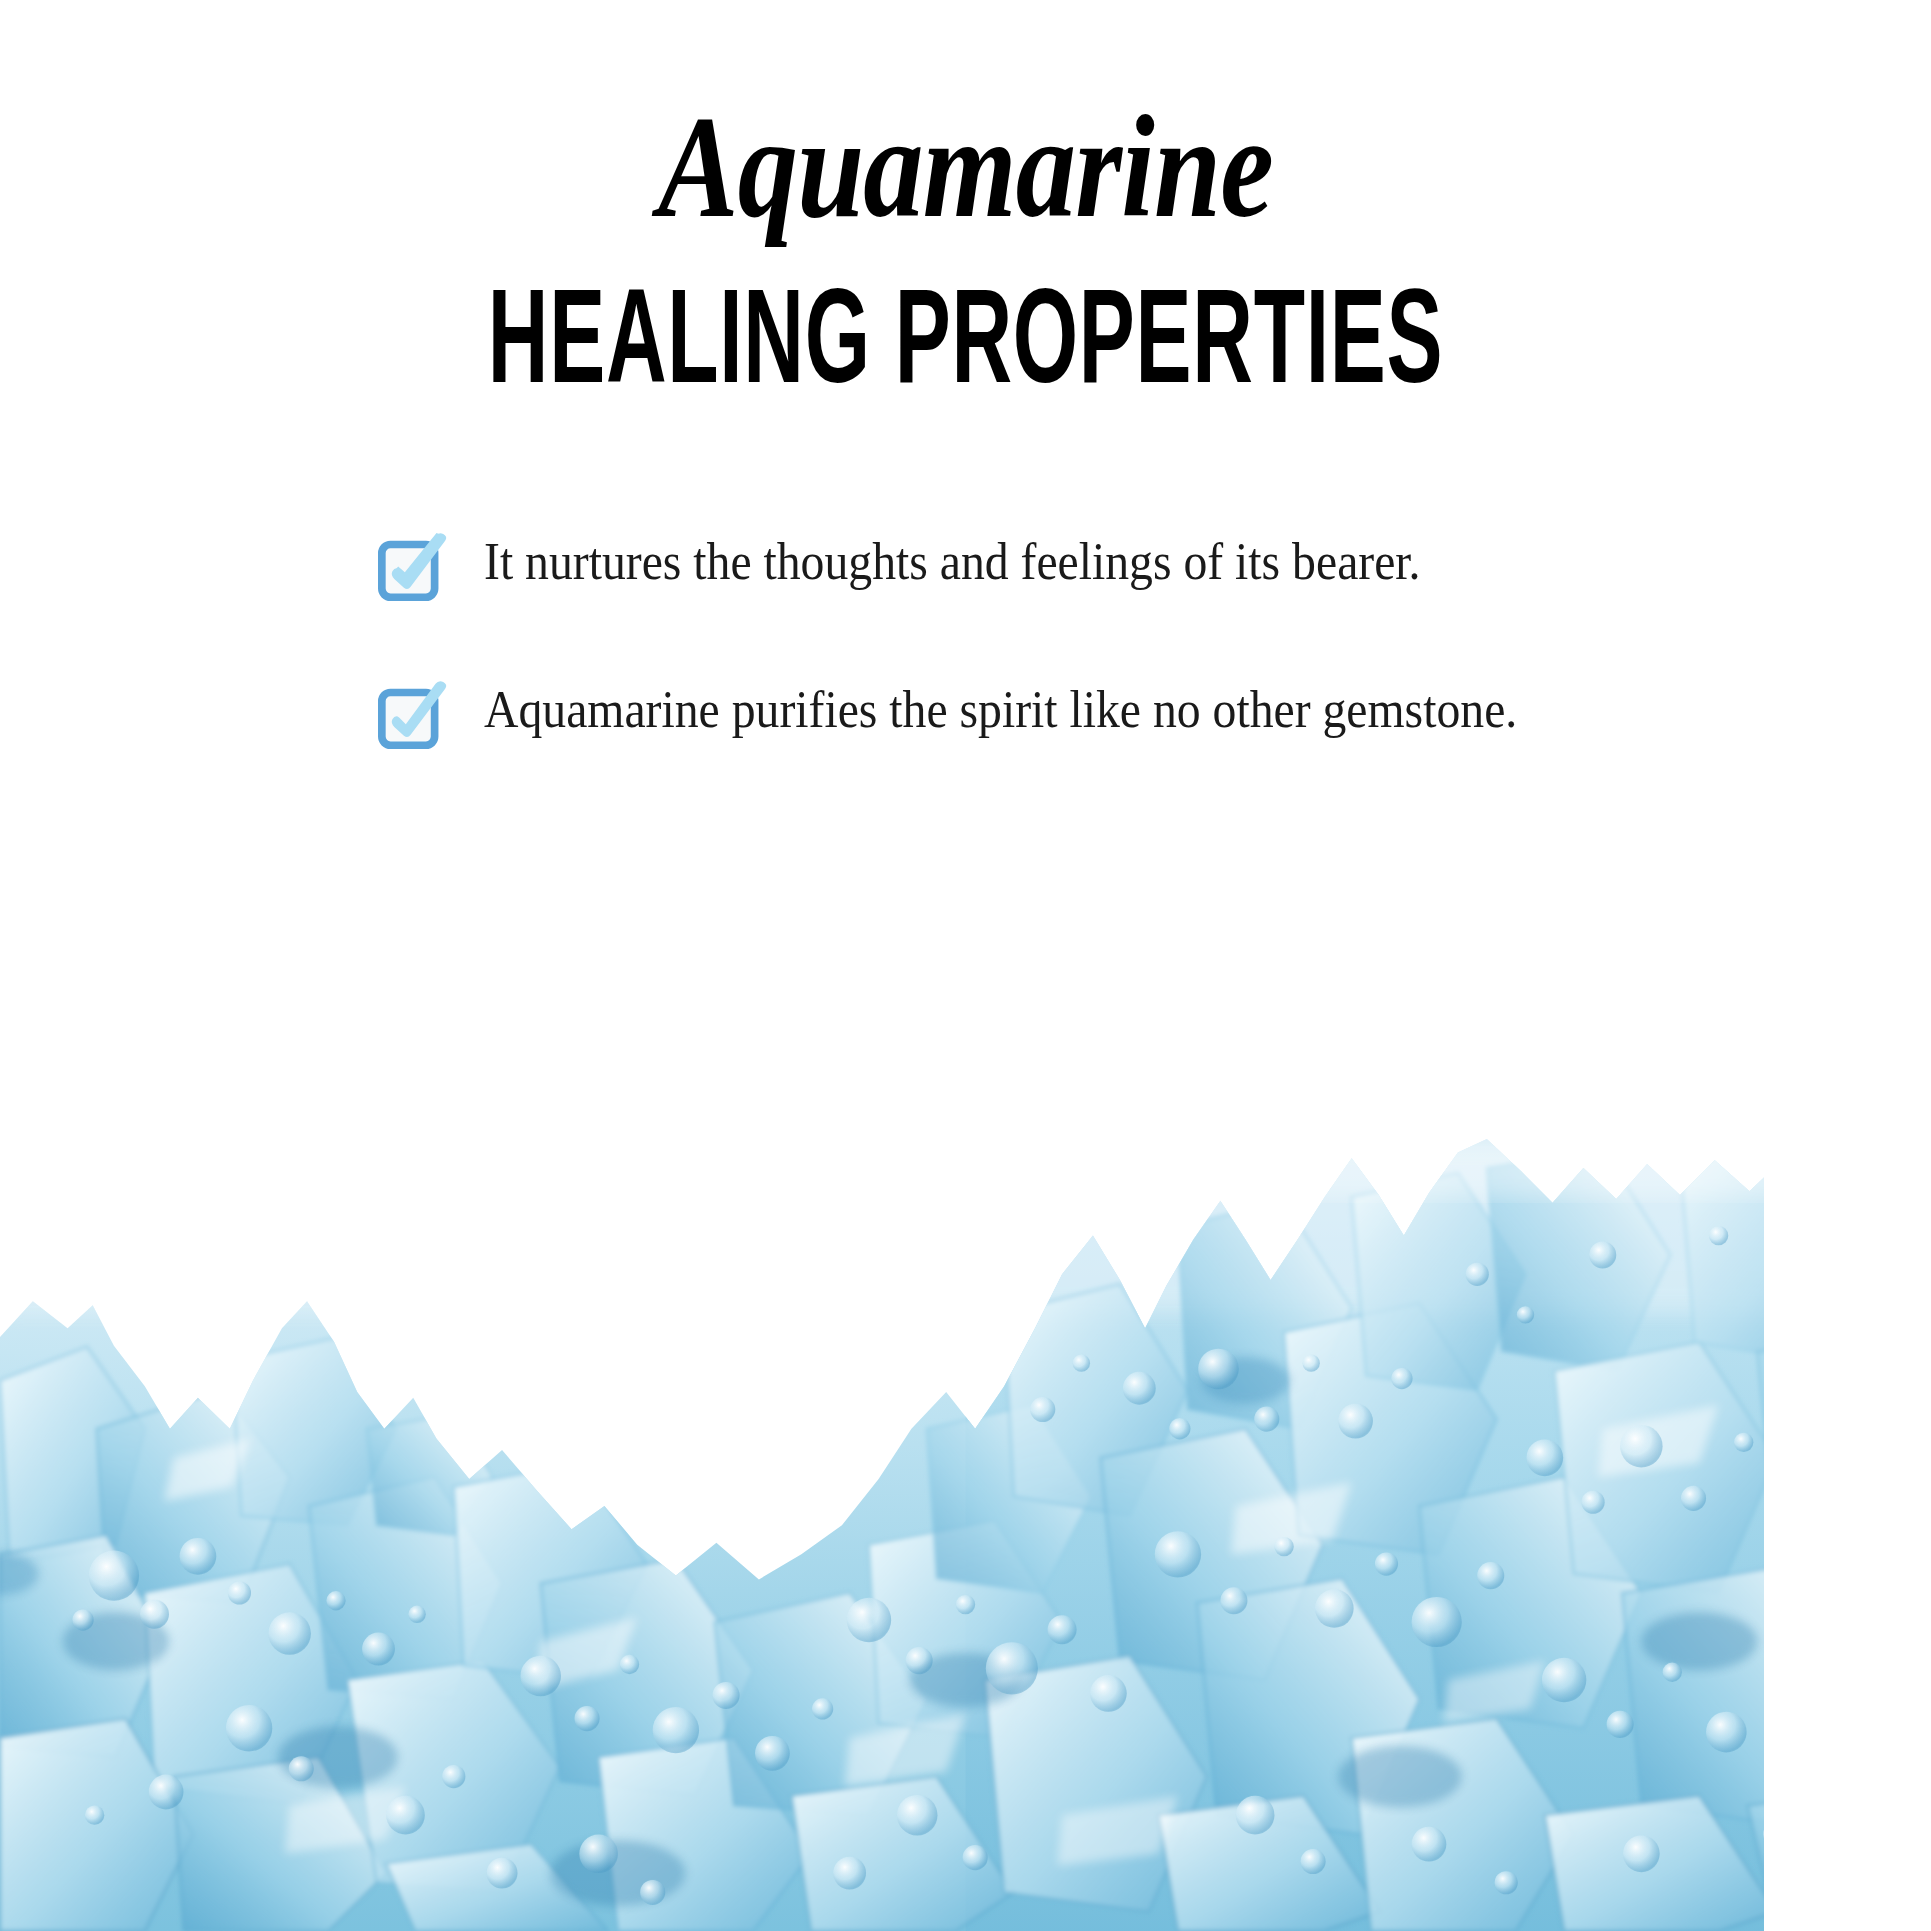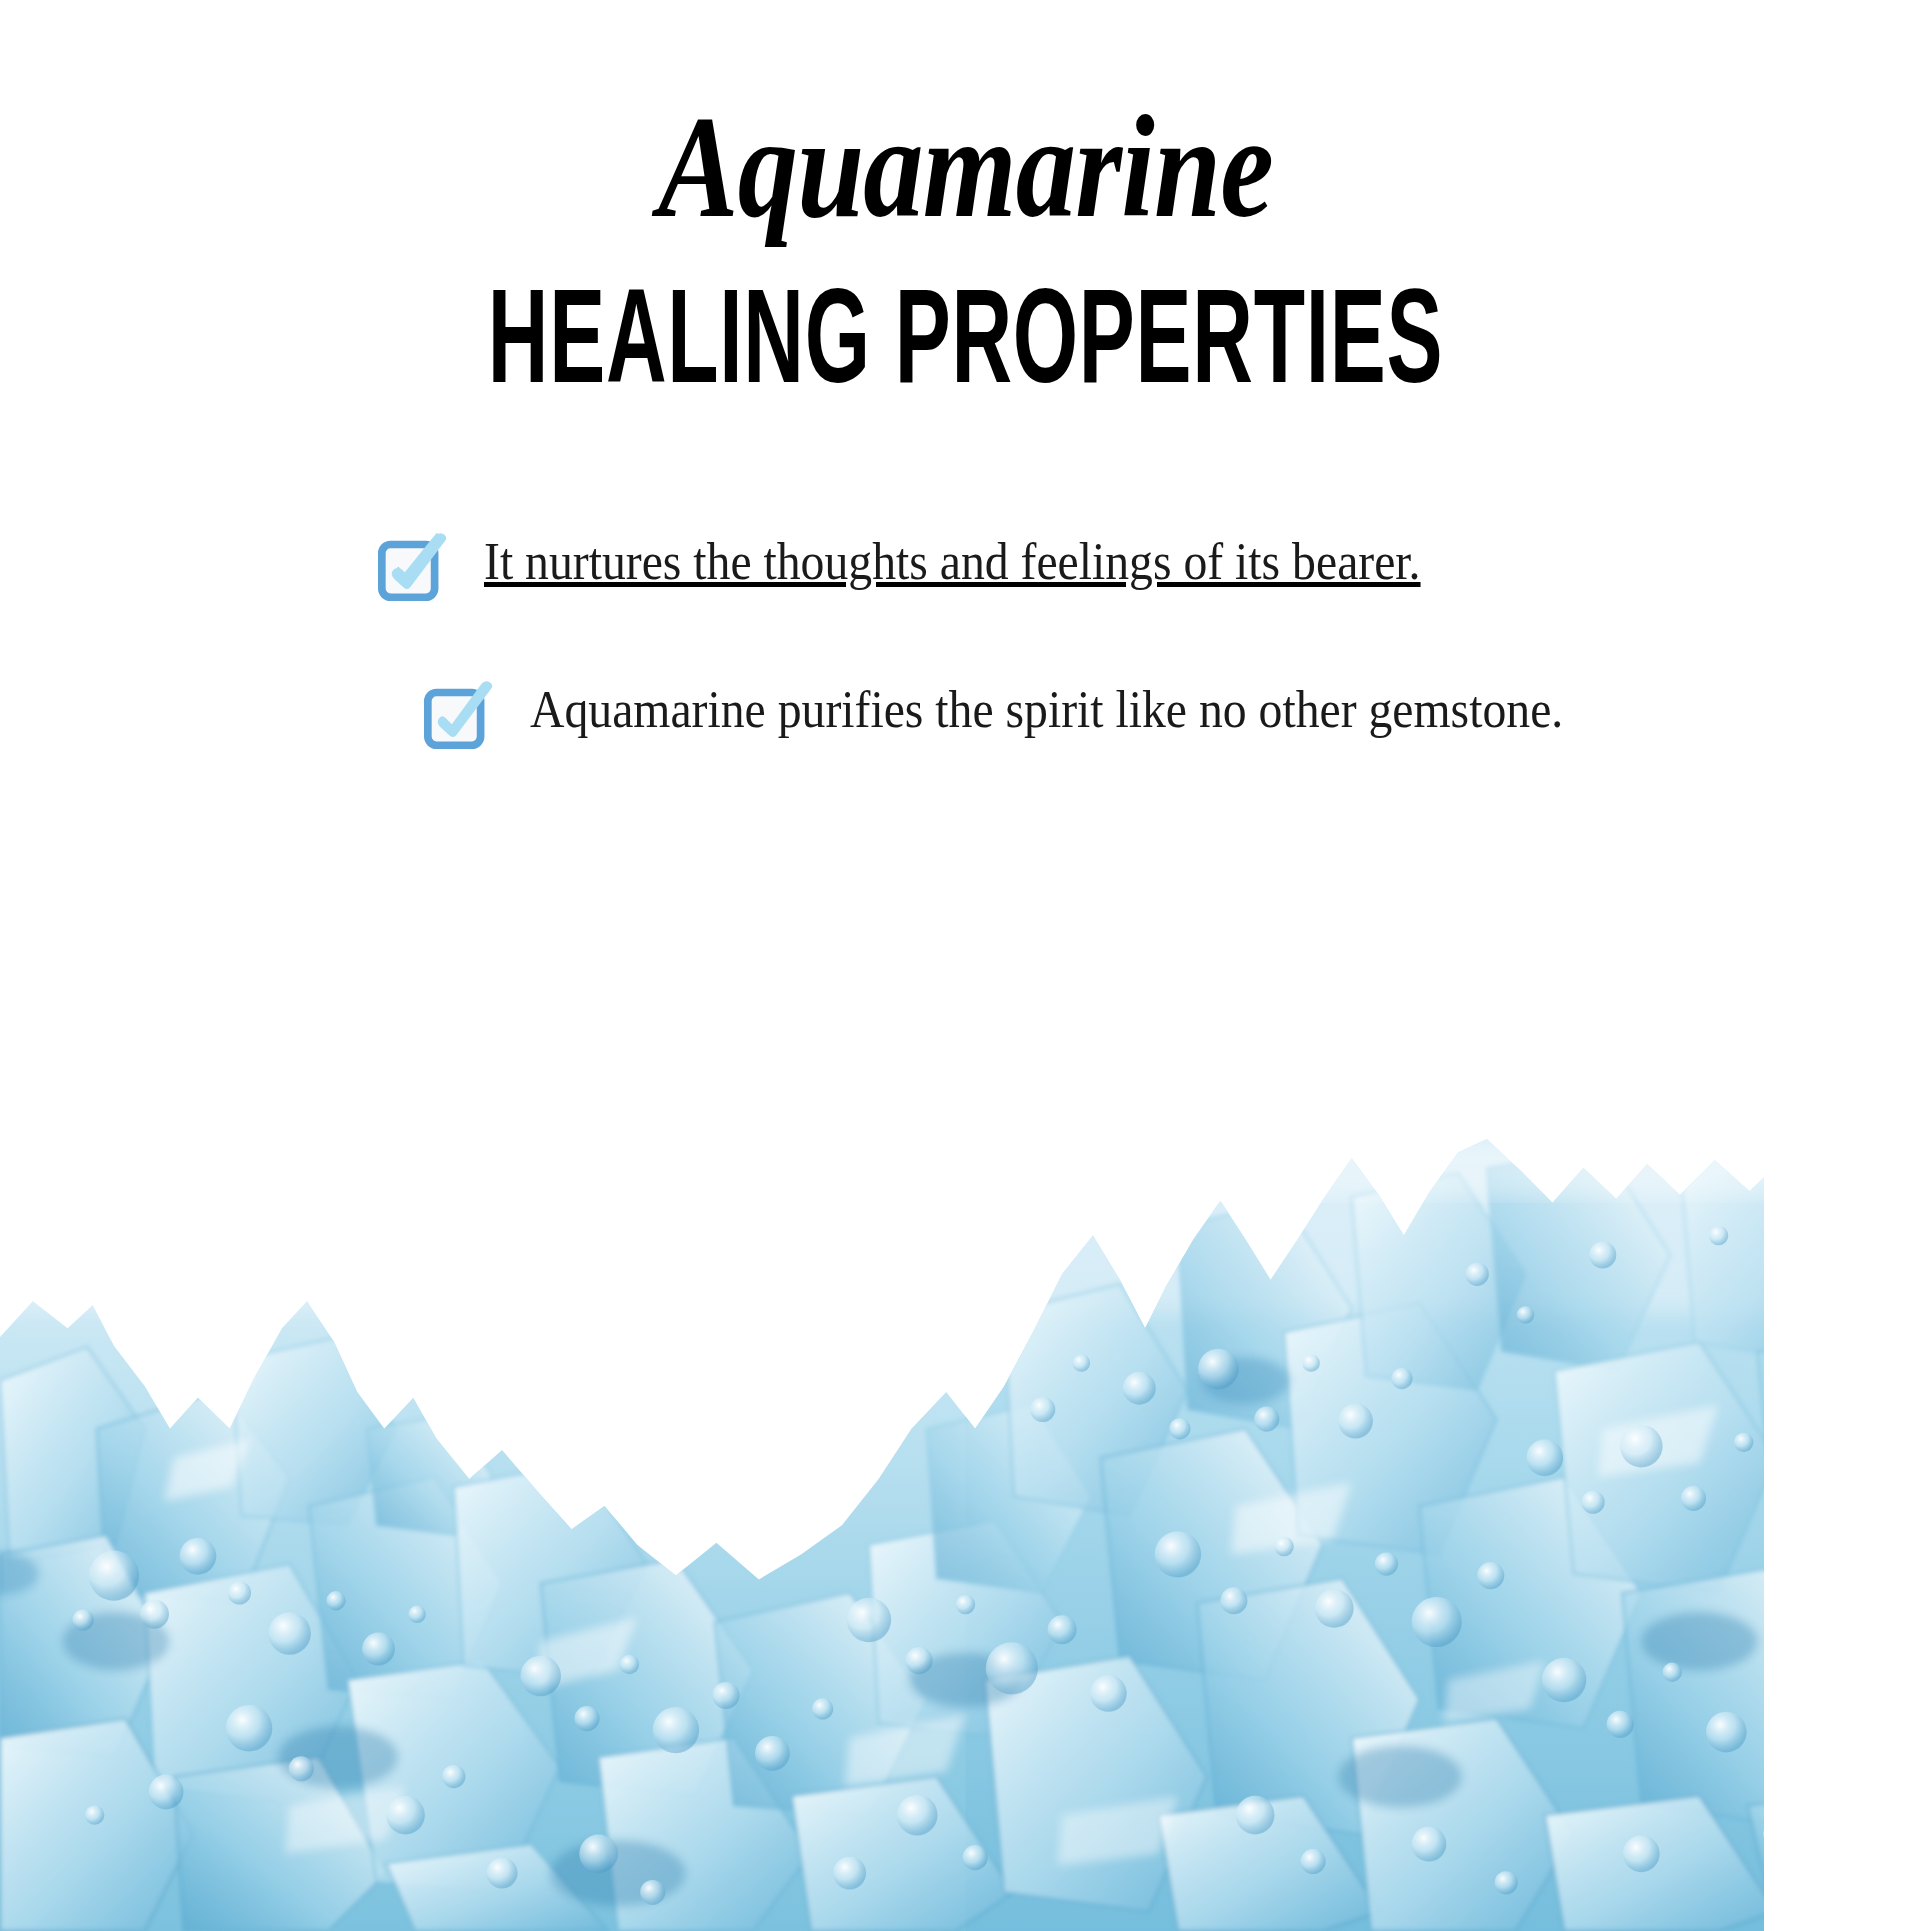--- a/index.html
+++ b/index.html
@@ -85,23 +85,23 @@
     font-weight: 400;
     font-size: 53px;
     line-height: 1.42;
     color: #1a1a1a;
     transform: scaleX(0.90);
     transform-origin: left top;
     white-space: pre-line;
   }
 
   
-  .item-1 { margin-bottom: 73px; text-decoration: underline; }
+  .item-1 { margin-bottom: 73px; }
   .item-2 { margin-bottom: 33px; }
-  .item-3 { margin-bottom: 79px; margin-left: 46px; }
+  .item-3 { margin-bottom: 79px; }
   .item-4 { margin-bottom: 83px; }
 
   
   .ice-wrap {
     position: absolute;
     left: 0;
     bottom: 0;
     width: 1931px;
     height: 792px;
     z-index: 1;

